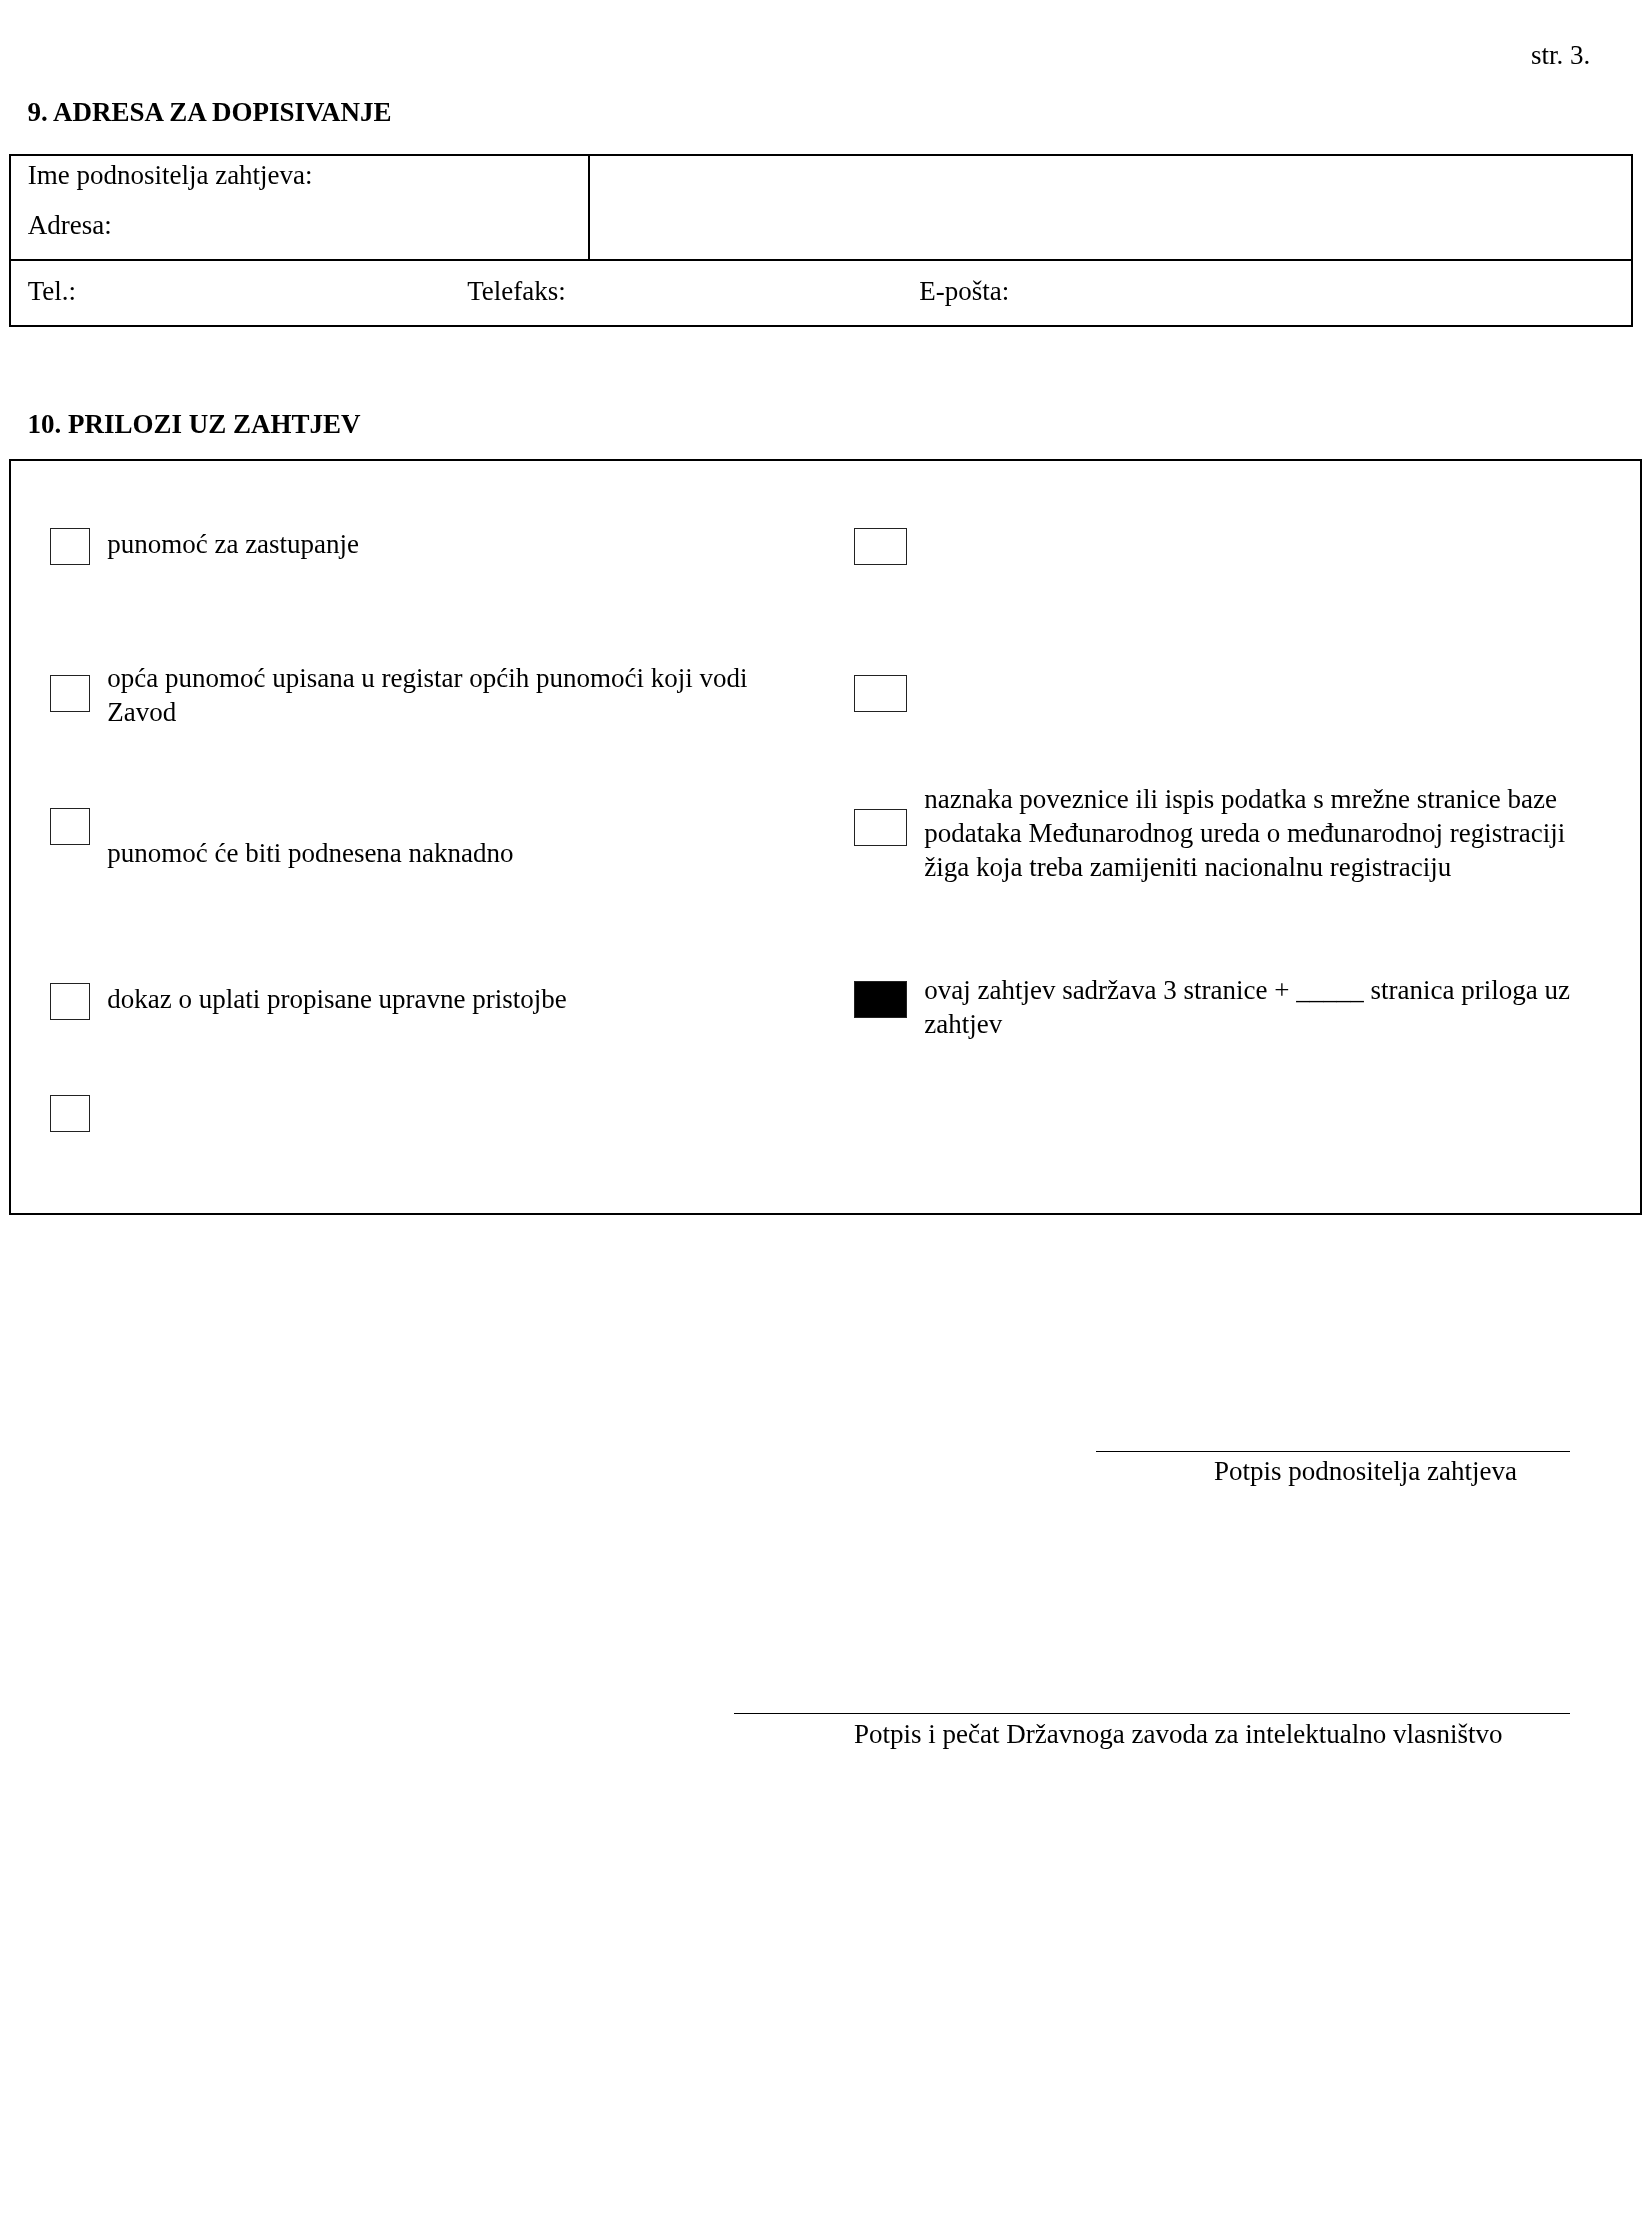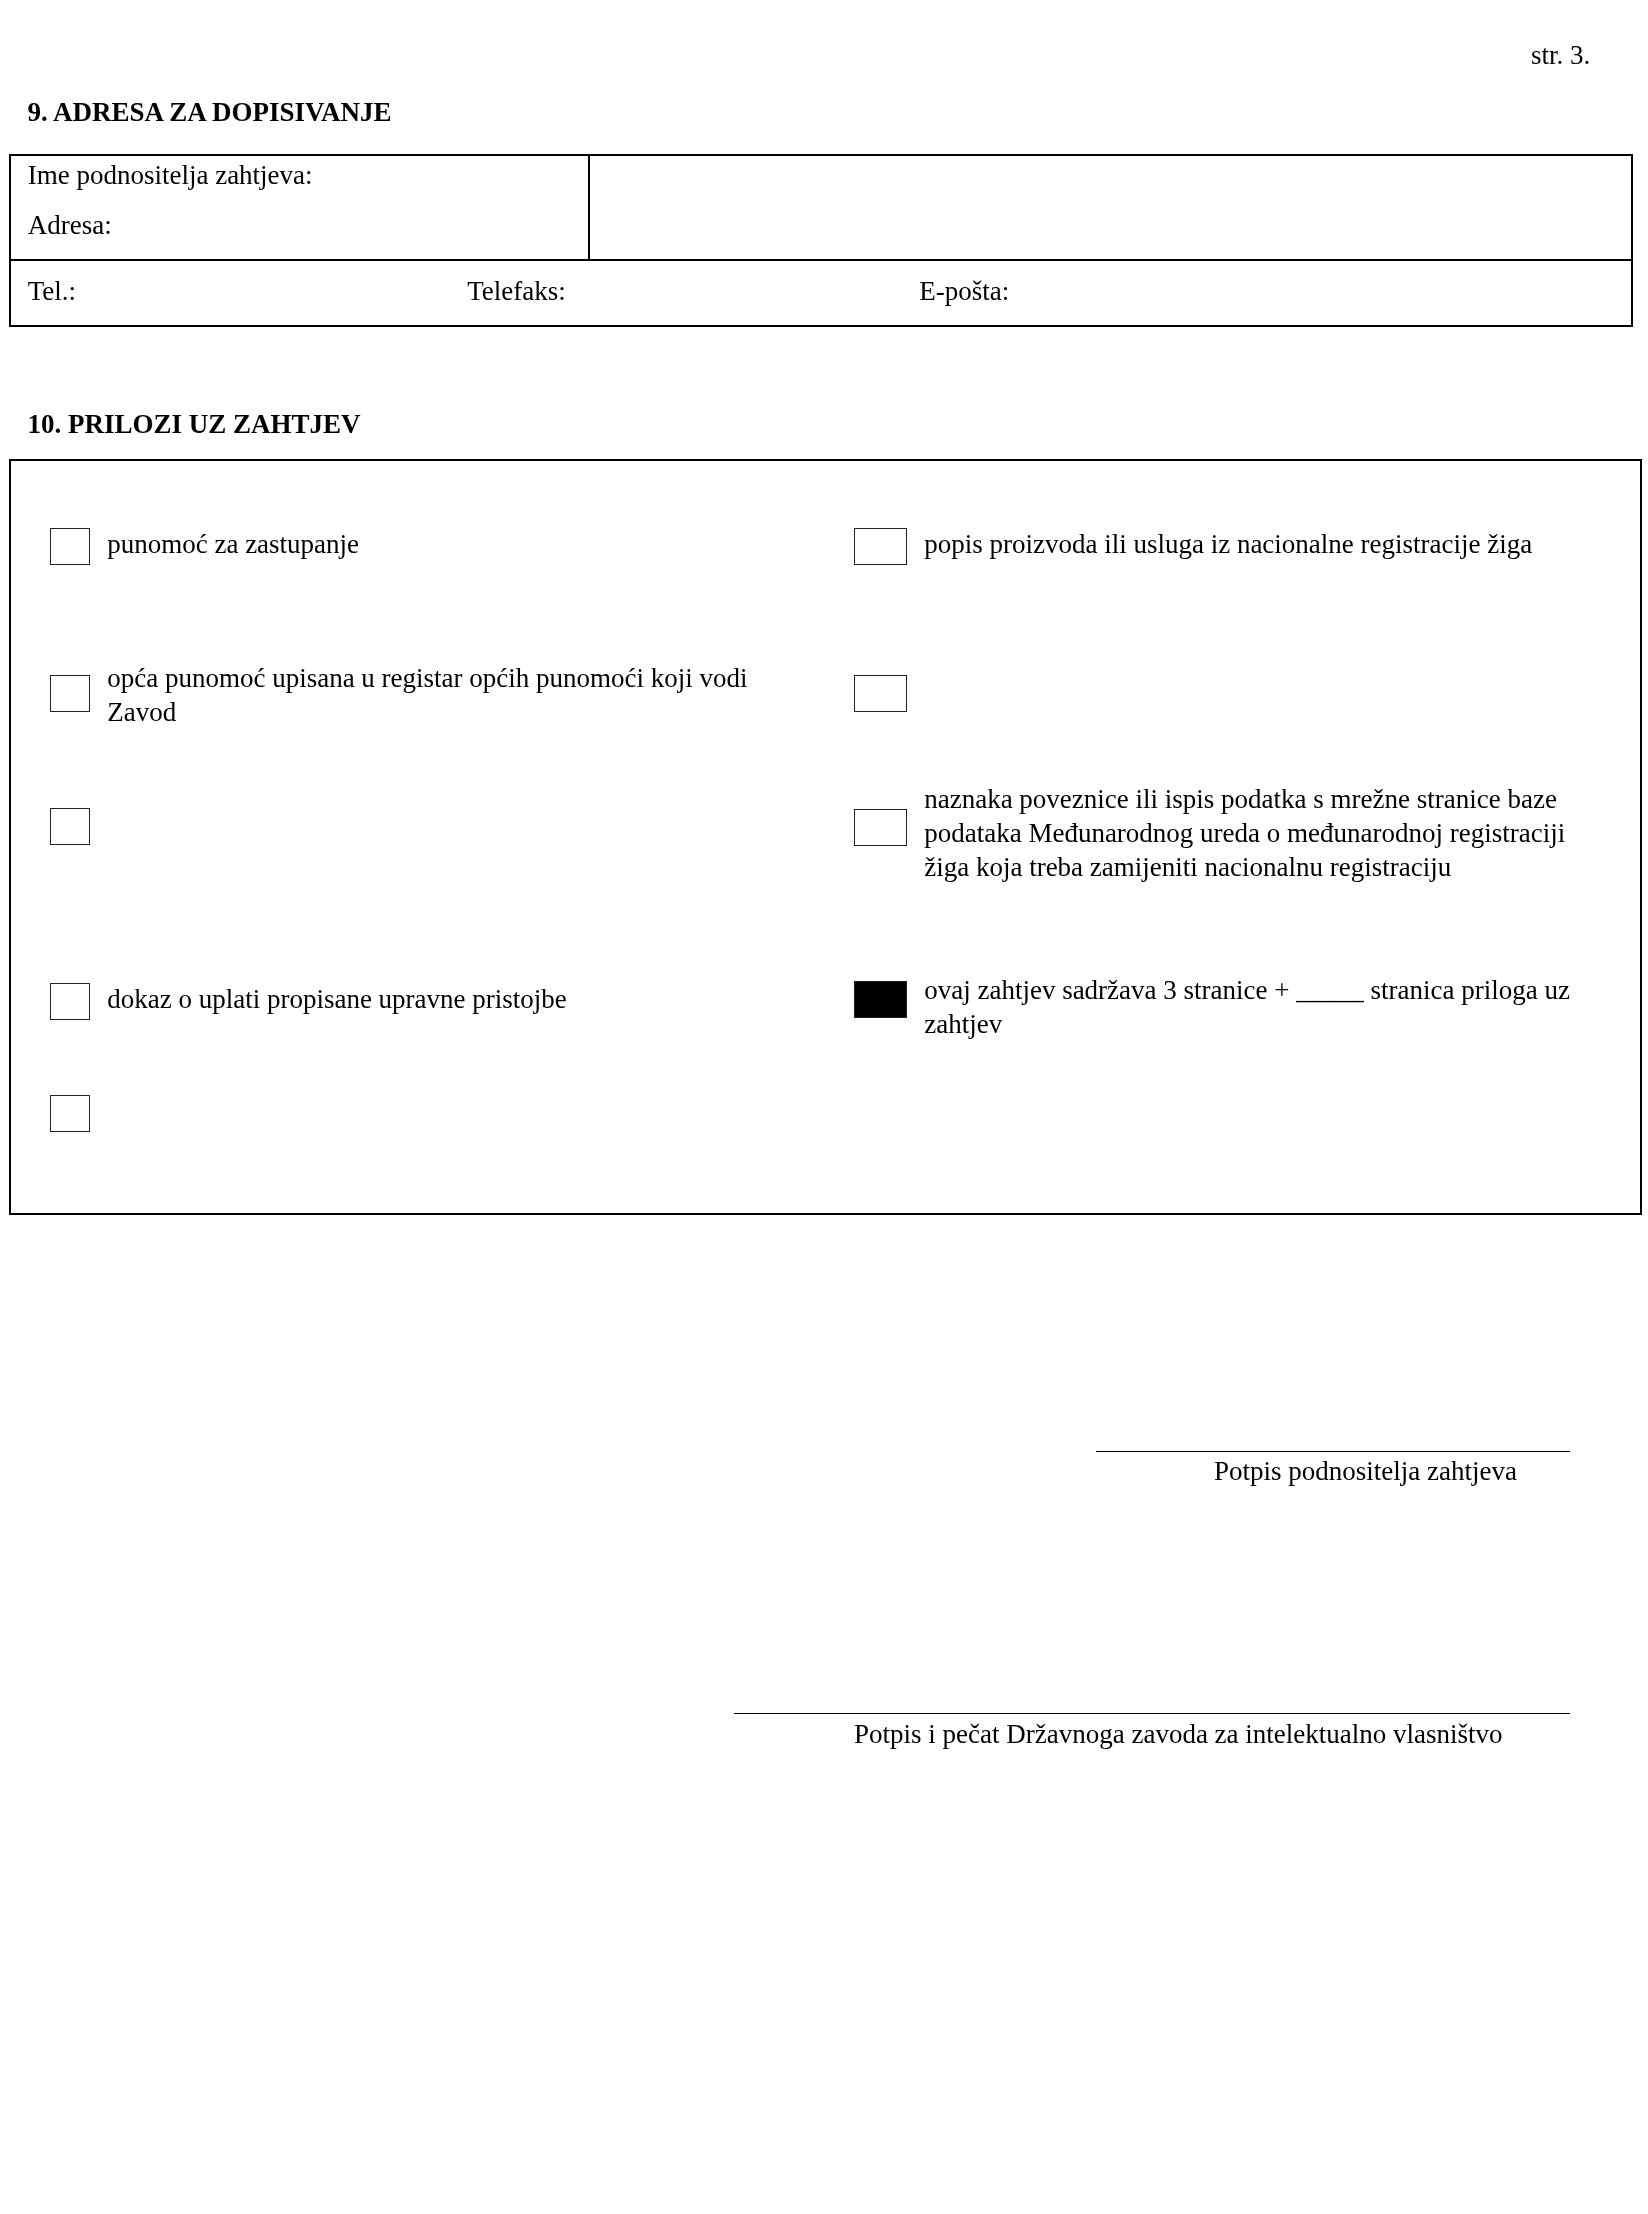--- a/index.html
+++ b/index.html
@@ -50,28 +50,28 @@
 <div class="abs heading" id="h10">10. PRILOZI UZ ZAHTJEV</div>
 <div class="t10">
 
   <div class="cb left" style="left:39px; top:67px;"></div>
   <div class="item-text" style="left:96px; top:66px; width:680px;">punomoć za zastupanje</div>
 
   <div class="cb left" style="left:39px; top:214px;"></div>
   <div class="item-text" style="left:96px; top:200px; width:661px;">opća punomoć upisana u registar općih punomoći koji vodi Zavod</div>
 
   <div class="cb left" style="left:39px; top:347px;"></div>
+  <div class="item-text" style="left:96px; top:375px; width:680px;">punomoć će biti podnesena naknadno</div>
 
   <div class="cb left" style="left:39px; top:522px;"></div>
   <div class="item-text" style="left:96px; top:521px; width:680px;">dokaz o uplati propisane upravne pristojbe</div>
 
   <div class="cb left" style="left:39px; top:634px;"></div>
 
   <div class="cb right" style="left:843px; top:67px;"></div>
-  <div class="item-text" style="left:913px; top:66px; width:707px;">popis proizvoda ili usluga iz nacionalne registracije žiga</div>
 
   <div class="cb right" style="left:843px; top:214px;"></div>
 
   <div class="cb right" style="left:843px; top:348px;"></div>
   <div class="item-text" style="left:913px; top:321px; width:661px;">naznaka poveznice ili ispis podatka s mrežne stranice baze podataka Međunarodnog ureda o međunarodnoj registraciji žiga koja treba zamijeniti nacionalnu registraciju</div>
 
   <div class="cb right checked" style="left:843px; top:520px;"></div>
   <div class="item-text" style="left:913px; top:512px; width:707px;">ovaj zahtjev sadržava 3 stranice + _____ stranica priloga uz zahtjev</div>
 </div>
 

